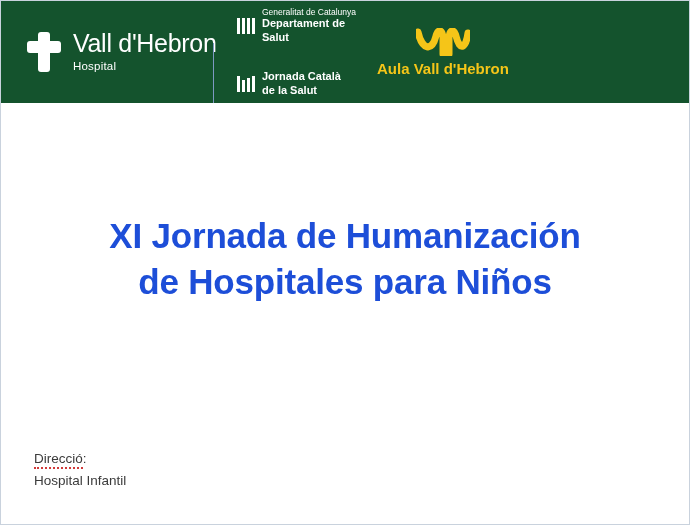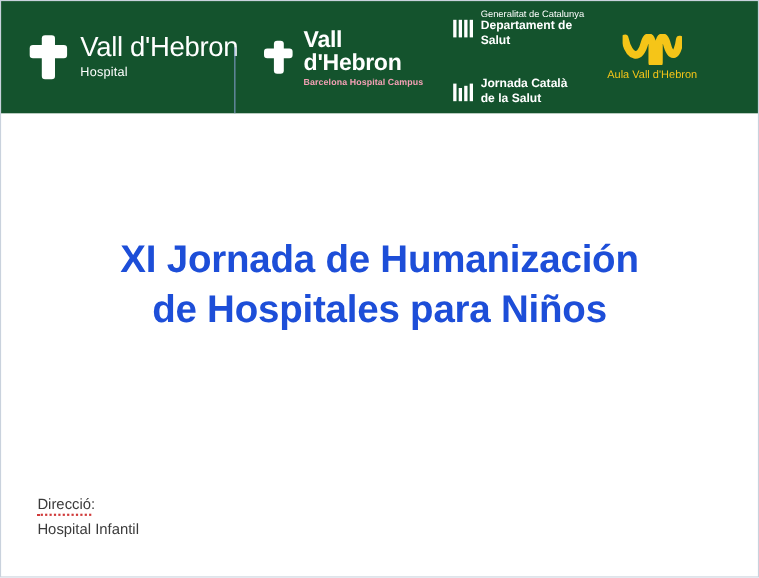--- a/index.html
+++ b/index.html
@@ -153,22 +153,22 @@
     align-items: center;
     color: #f5c518;
   }
   .aula-mark {
     width: 54px;
     height: 28px;
     position: relative;
     margin-bottom: 4px;
   }
   .aula-label {
-    font-size: 10px;
-    font-weight: 400;
+    font-size: 15px;
+    font-weight: 700;
     color: #f5c518;
     white-space: nowrap;
   }
 
   
   .body-area {
     position: relative;
     height: calc(100% - 102px);
   }
 
@@ -223,31 +223,20 @@
         <span class="bar-h" style="left:0;top:9px;width:34px;height:12px;"></span>
       </div>
       <div class="vh-text">
         <div class="l1">Vall d'Hebron</div>
         <div class="l2">Hospital</div>
       </div>
     </div>
 
     <div class="divider"></div>
 
-    <div class="logo-block logo-2">
-      <div class="cross" style="width:26px;height:30px;margin-right:10px;">
-        <span class="bar-v" style="left:8.5px;top:0;width:9px;height:30px;"></span>
-        <span class="bar-h" style="left:0;top:7px;width:26px;height:9px;"></span>
-      </div>
-      <div class="vh2-text">
-        <div class="s1">Vall</div>
-        <div class="s2">d'Hebron</div>
-        <div class="s3">Barcelona Hospital Campus</div>
-      </div>
-    </div>
 
     <div class="divider" style="opacity:0;"></div>
 
     <div class="logo-block logo-3">
       <div class="gencat">
         <div class="gencat-row">
           <div class="gen-mark">
             <i></i>
               <i></i>
               <i></i>

